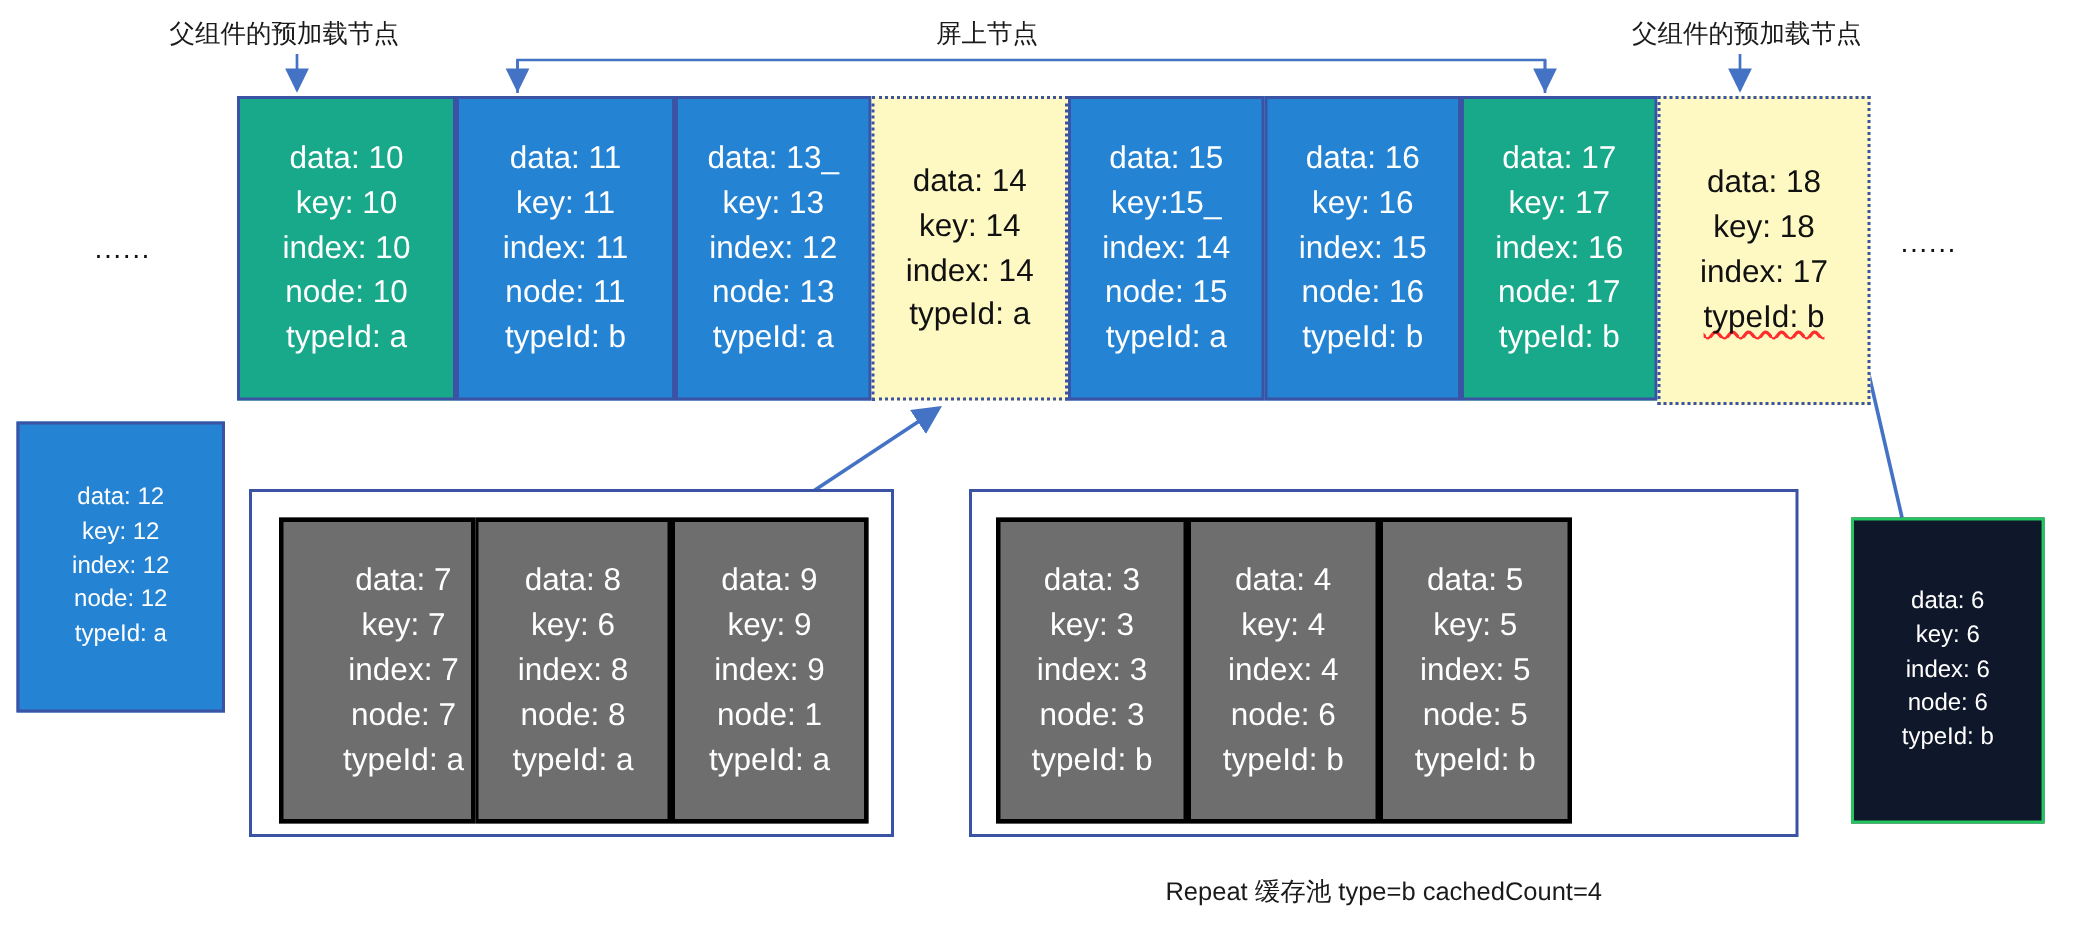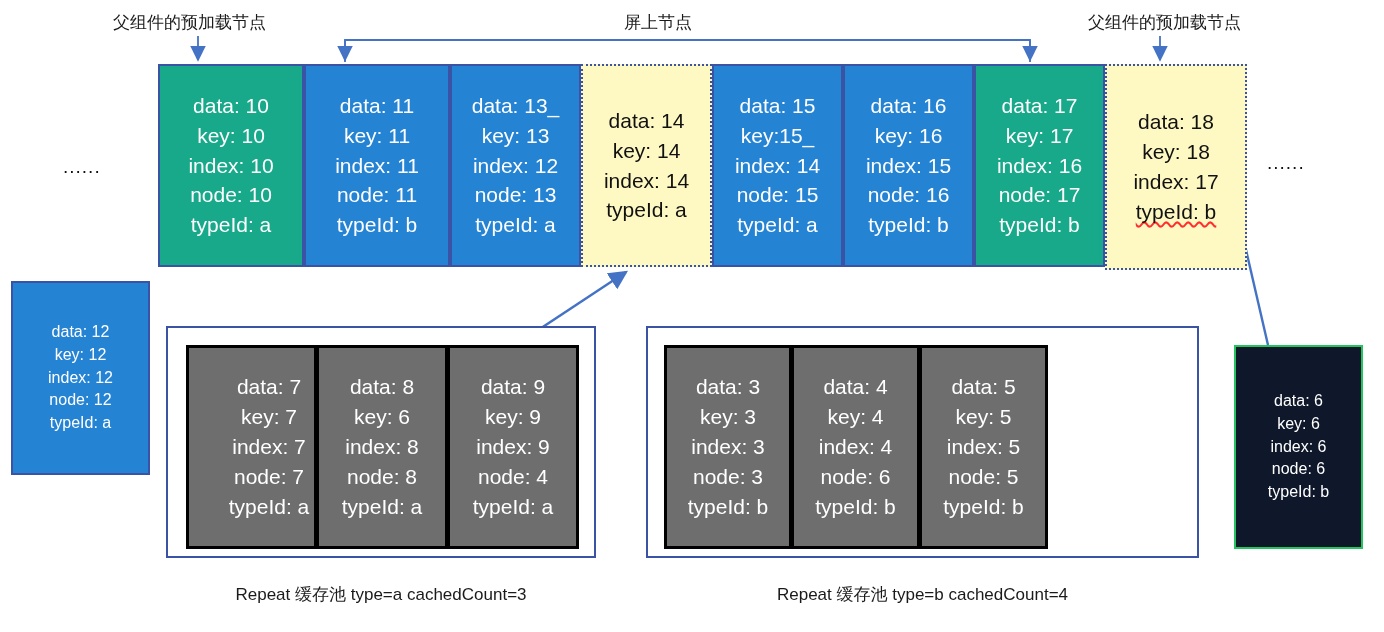--- a/index.html
+++ b/index.html
@@ -268,25 +268,24 @@
         <span class="row">data: 8</span>
         <span class="row">key: 6</span>
         <span class="row">index: 8</span>
         <span class="row">node: 8</span>
         <span class="row">typeId: a</span>
       </div>
       <div class="poolcell" style="width: 131px;">
         <span class="row">data: 9</span>
         <span class="row">key: 9</span>
         <span class="row">index: 9</span>
-        <span class="row">node: 4</span>
-        <span class="row">typeId: a</span>
-      </div>
-    </div>
-  <div class="caption" style="left:166px; top:583px; width:430px;">Repeat 缓存池 type=a  cachedCount=3</div>
+        <span class="row">node: 1</span>
+        <span class="row">typeId: a</span>
+      </div>
+    </div>
 
   <div class="pool" style="left:646px; top:326px; width:553px; height:232px;"></div>
   <div class="poolinner" id="pool-b-inner" style="left:664px; top:345px; height:204px;">
       <div class="poolcell" style="width: 128px;">
         <span class="row">data: 3</span>
         <span class="row">key: 3</span>
         <span class="row">index: 3</span>
         <span class="row">node: 3</span>
         <span class="row">typeId: b</span>
       </div>

